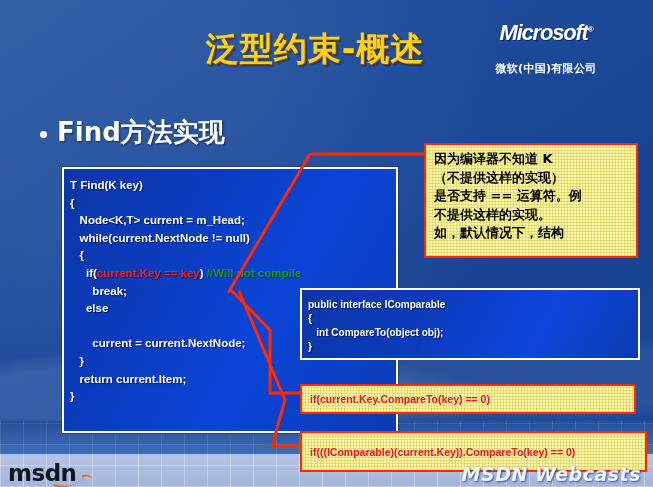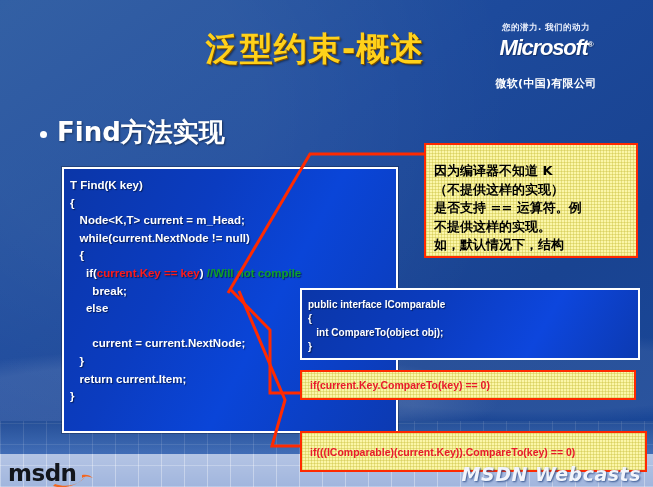--- a/index.html
+++ b/index.html
@@ -177,37 +177,37 @@
     background-color: #fbf6a8;
     background-image:
       repeating-linear-gradient(0deg, rgba(200,190,60,0.40) 0 1px, rgba(255,255,255,0) 1px 3px),
       repeating-linear-gradient(90deg, rgba(200,190,60,0.40) 0 1px, rgba(255,255,255,0) 1px 3px);
     z-index: 9;
     box-sizing: border-box;
   }
   .callout-main {
     left: 424px; top: 143px;
     width: 214px; height: 115px;
-    padding: 17px 6px 0 8px;
+    padding: 5px 6px 0 8px;
     color: #000000;
     font-size: 13px;
     font-weight: bold;
     line-height: 18.5px;
     font-family: "DejaVu Sans", "Liberation Sans", sans-serif;
   }
   .snippet {
     color: #e8192c;
     font-size: 10.5px;
     font-weight: bold;
     font-family: "Liberation Sans", "DejaVu Sans", sans-serif;
     display: flex;
     align-items: center;
     padding-left: 8px;
   }
-  .snippet-1 { left: 300px; top: 370px; width: 336px; height: 30px; }
+  .snippet-1 { left: 300px; top: 384px; width: 336px; height: 30px; }
   .snippet-2 { left: 300px; top: 431px; width: 347px; height: 41px; }
 
   
   .connectors {
     position: absolute; inset: 0;
     z-index: 7;
     pointer-events: none;
   }
 
   
@@ -250,21 +250,20 @@
 
   <div class="bg-base"></div>
   <div class="bg-swoosh"></div>
   <div class="bg-tiles"></div>
   <div class="bg-tiles-sheen"></div>
   <div class="bg-footerband"></div>
 
   <div class="slide-title">泛型约束-概述</div>
 
   <div class="ms-block">
-    <div class="ms-tag">您的潜力. 我们的动力</div>
     <div class="ms-logo"><span>Microsoft</span><sup>®</sup></div>
     <div class="ms-sub">微软(中国)有限公司</div>
   </div>
 
   <div class="bullet-row">
     <span class="bullet-dot"></span>
     <span class="bullet-text">Find方法实现</span>
   </div>
 
   <svg class="connectors" width="653" height="487" viewBox="0 0 653 487">

